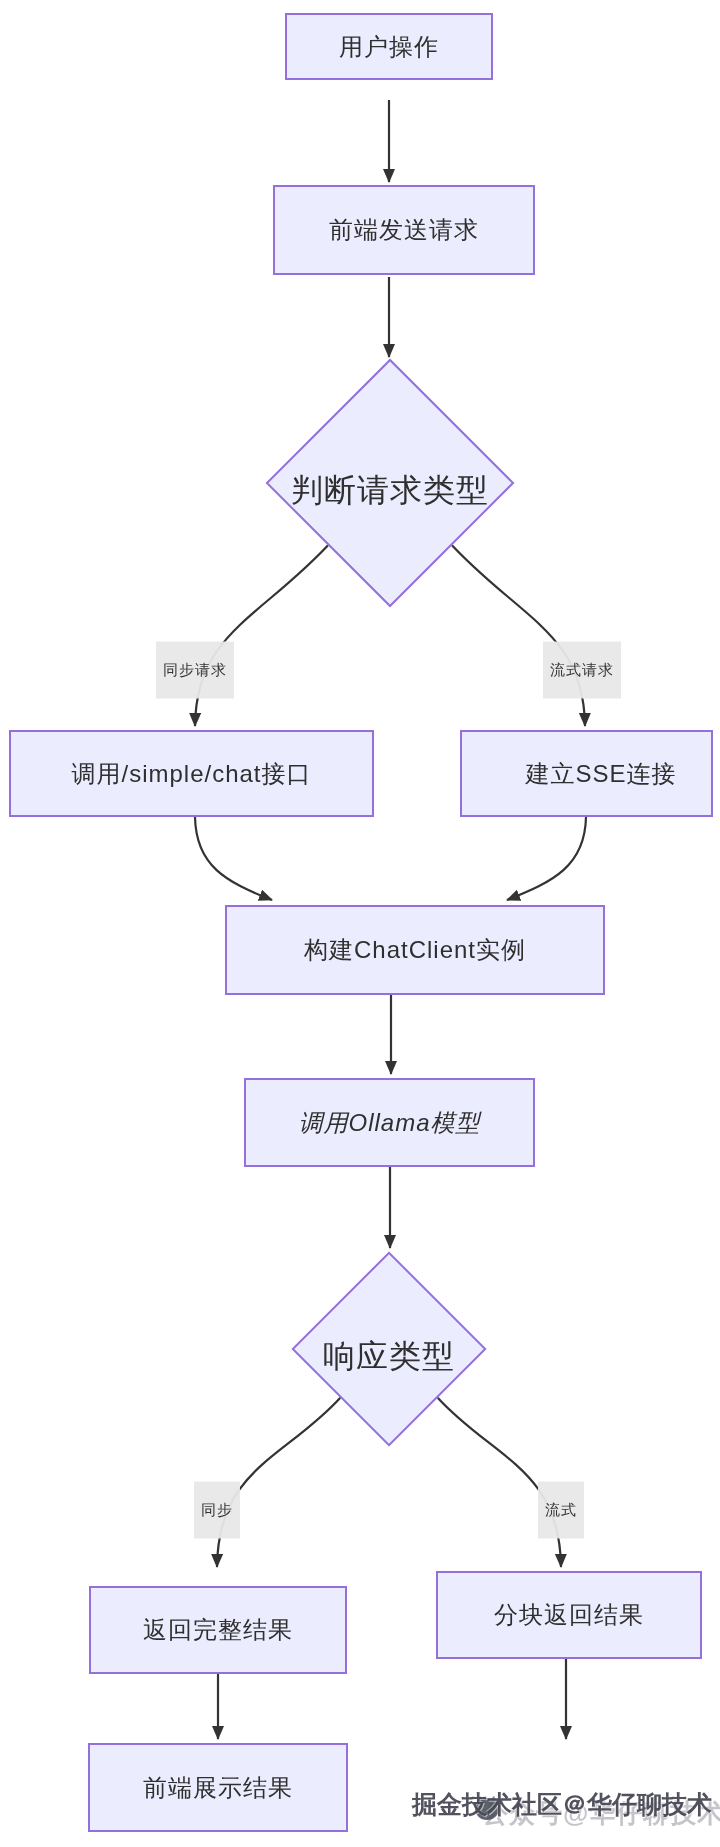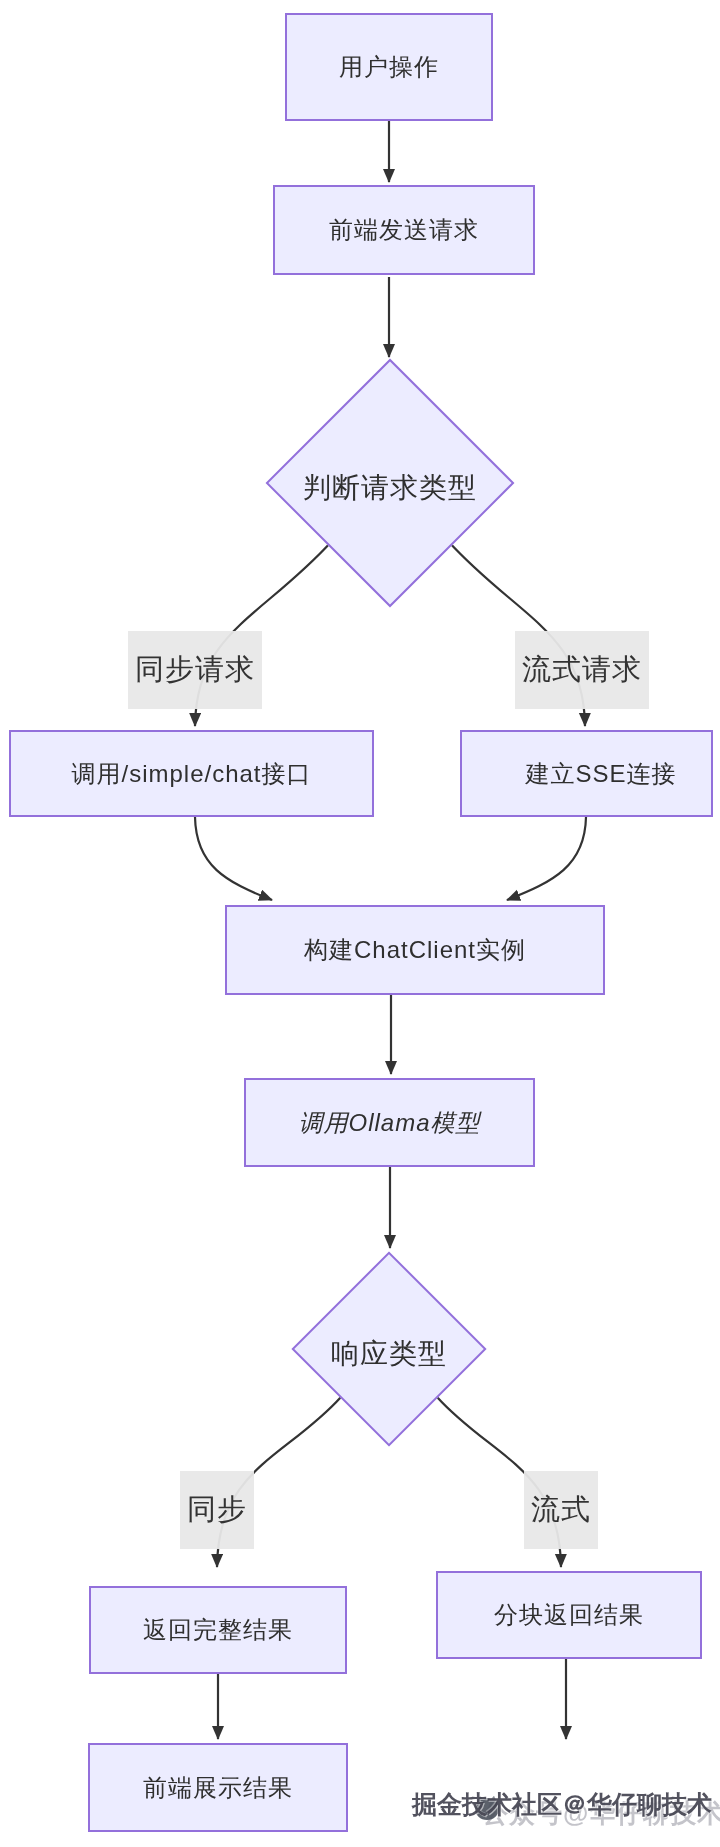--- a/index.html
+++ b/index.html
@@ -14,31 +14,31 @@
     display:flex;align-items:center;justify-content:center;
     color:#2f2f2f;font-size:24px;letter-spacing:1px;text-align:center;
     box-sizing:border-box;
   }
   .diamond{
     position:absolute;z-index:2;
     background:#ececff;border:2px solid #9370db;
     transform:rotate(45deg);box-sizing:border-box;
   }
   .diamond-label{
-    position:absolute;z-index:3;color:#2f2f2f;font-size:28px;letter-spacing:1px;
+    position:absolute;z-index:3;color:#2f2f2f;font-size:32px;letter-spacing:1px;
     text-align:center;
   }
   .edge-label{
     position:absolute;z-index:4;
     background:rgba(232,232,232,0.95);color:#333333;
-    font-size:29px;letter-spacing:1px;padding:19px 7px;
+    font-size:15px;letter-spacing:1px;padding:19px 7px;
     transform:translate(-50%,-50%);white-space:nowrap;
   }
   
-  #n-user-action      {left:285px;top:13px;  width:208px;height:108px;}
+  #n-user-action      {left:285px;top:13px;  width:208px;height:67px;}
   #n-frontend-send    {left:258px;top:185px; width:262px;height:90px;margin-left:15px;}
   #n-call-simple-chat {left:9px; top:730px; width:365px;height:87px;}
   #n-establish-sse    {left:460px;top:730px; width:253px;height:87px;padding-left:29px;}
   #n-build-chatclient {left:225px;top:905px; width:380px;height:90px;}
   #n-call-ollama      {left:244px;top:1078px;width:291px;height:89px;font-style:italic;}
   #n-return-full      {left:89px; top:1571px;width:258px;height:88px;margin-top:15px;}
   #n-chunk-return     {left:436px;top:1571px;width:266px;height:88px;}
   #n-frontend-display {left:88px; top:1743px;width:260px;height:89px;}
   #n-frontend-render  {left:431px;top:1743px;width:261px;height:90px;}
   #d-judge-type       {left:302px;top:395px; width:176px;height:176px;}

